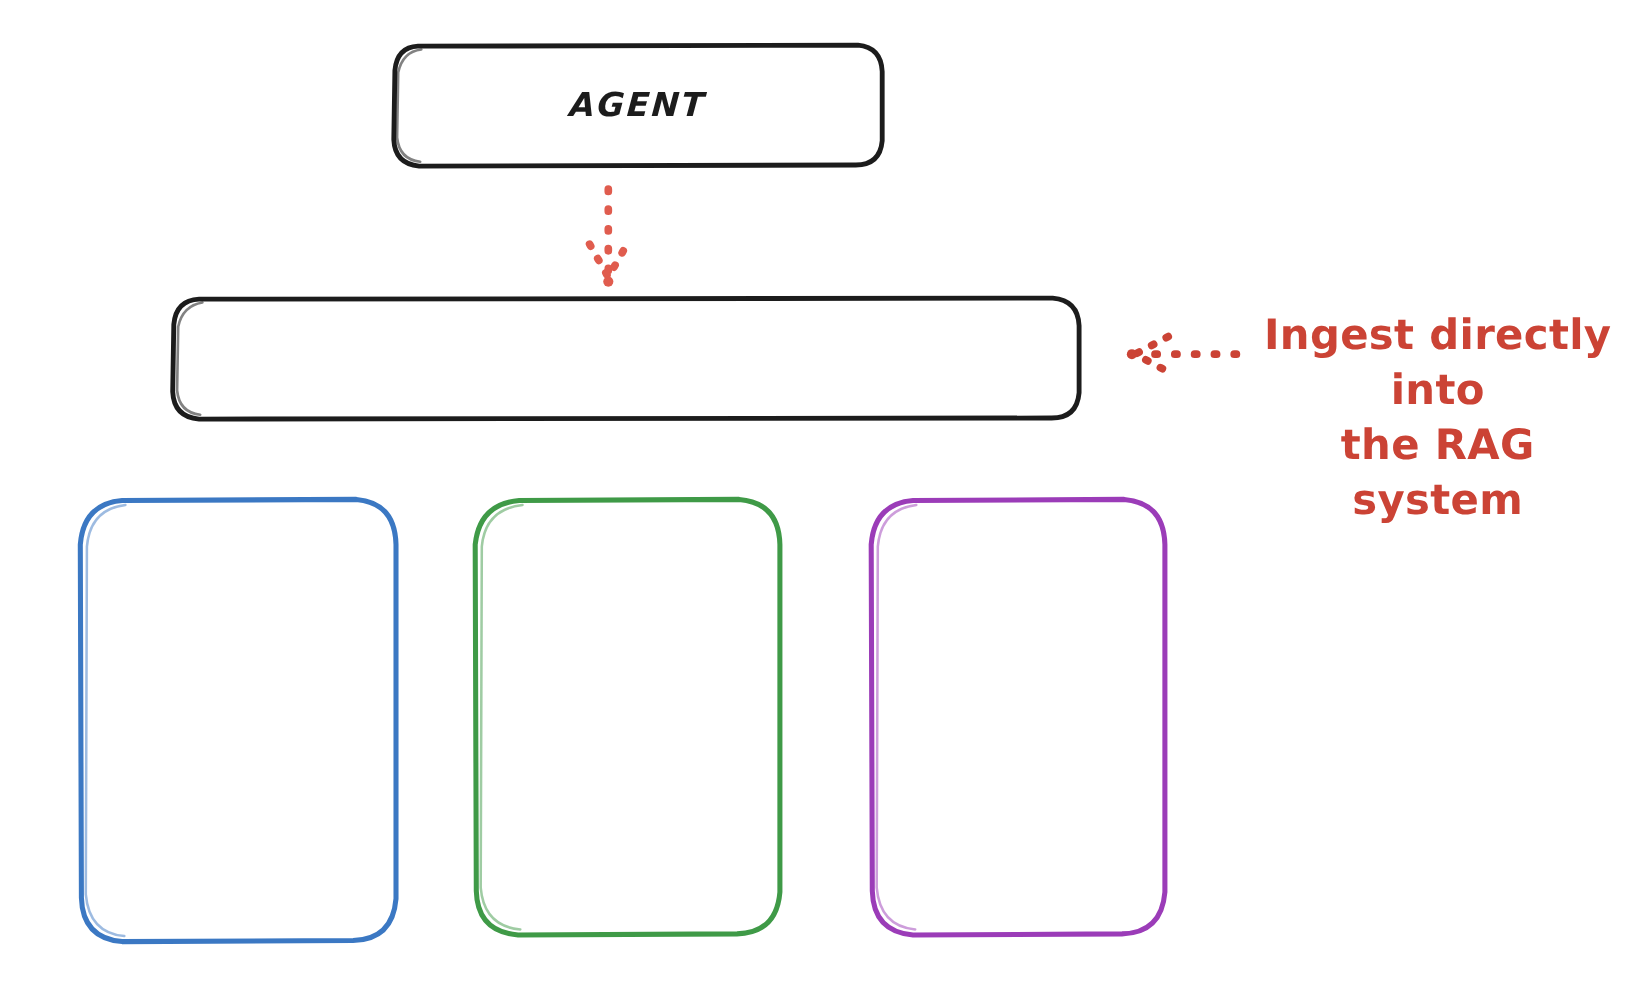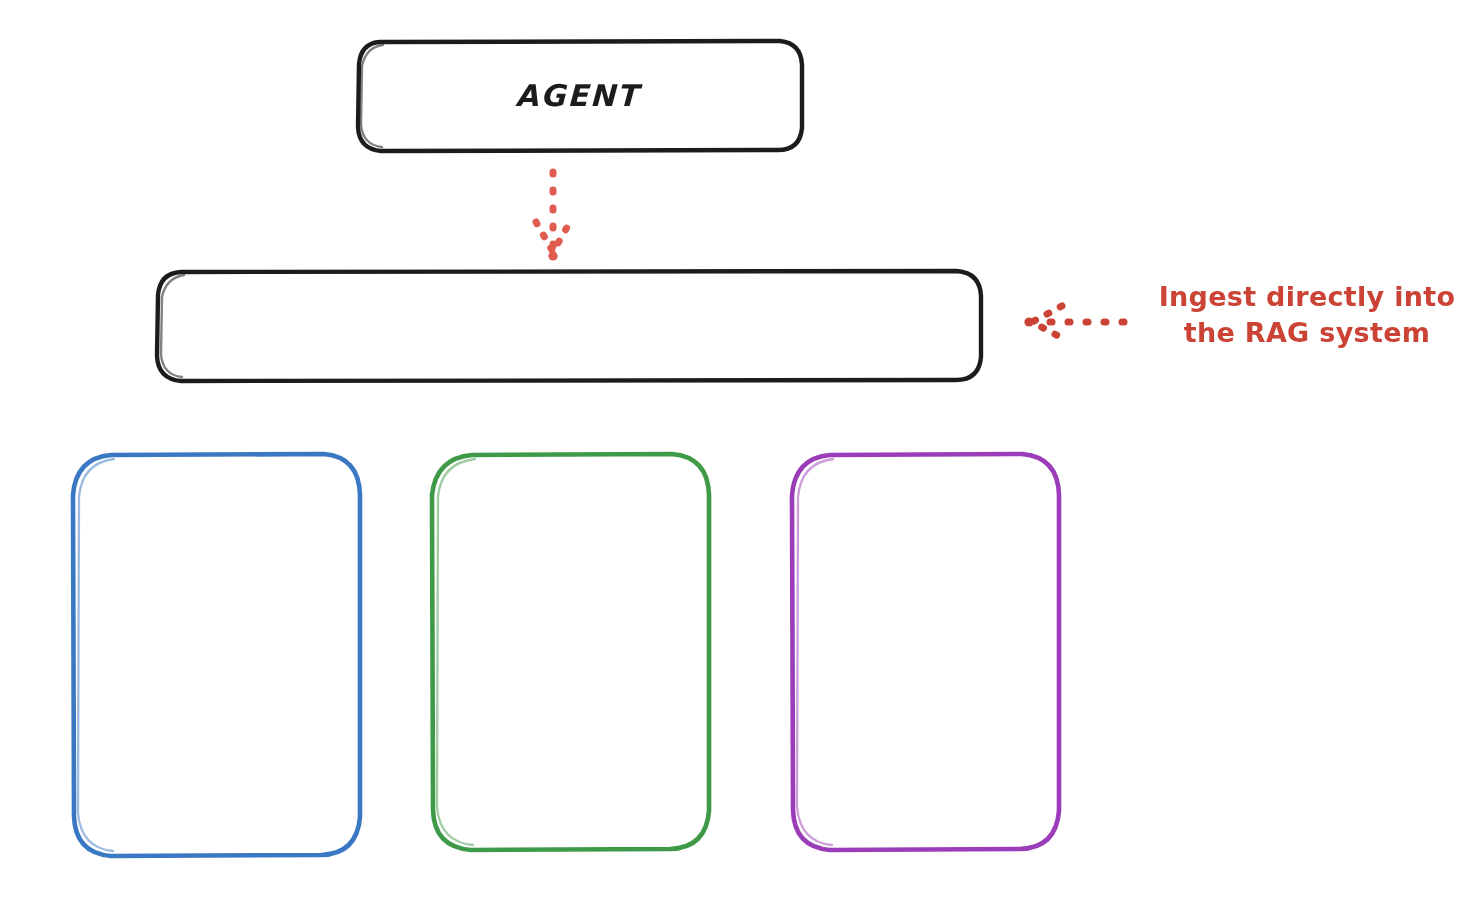--- a/index.html
+++ b/index.html
@@ -113,21 +113,21 @@
   #relationalio-node .node-label { color: #9b3cb8; }
 
   
   #annotation-text {
     position: absolute;
     left: 1142px;
     top: 279px;
     width: 330px;
     color: #cb4335;
     font-family: "DejaVu Sans", sans-serif;
-    font-size: 27px;
+    font-size: 38px;
     font-weight: 600;
     line-height: 1.32;
     text-align: center;
     letter-spacing: 0.3px;
     white-space: pre-line;
   }
 
   .arrow-layer {
     position: absolute;
     left: 0;

